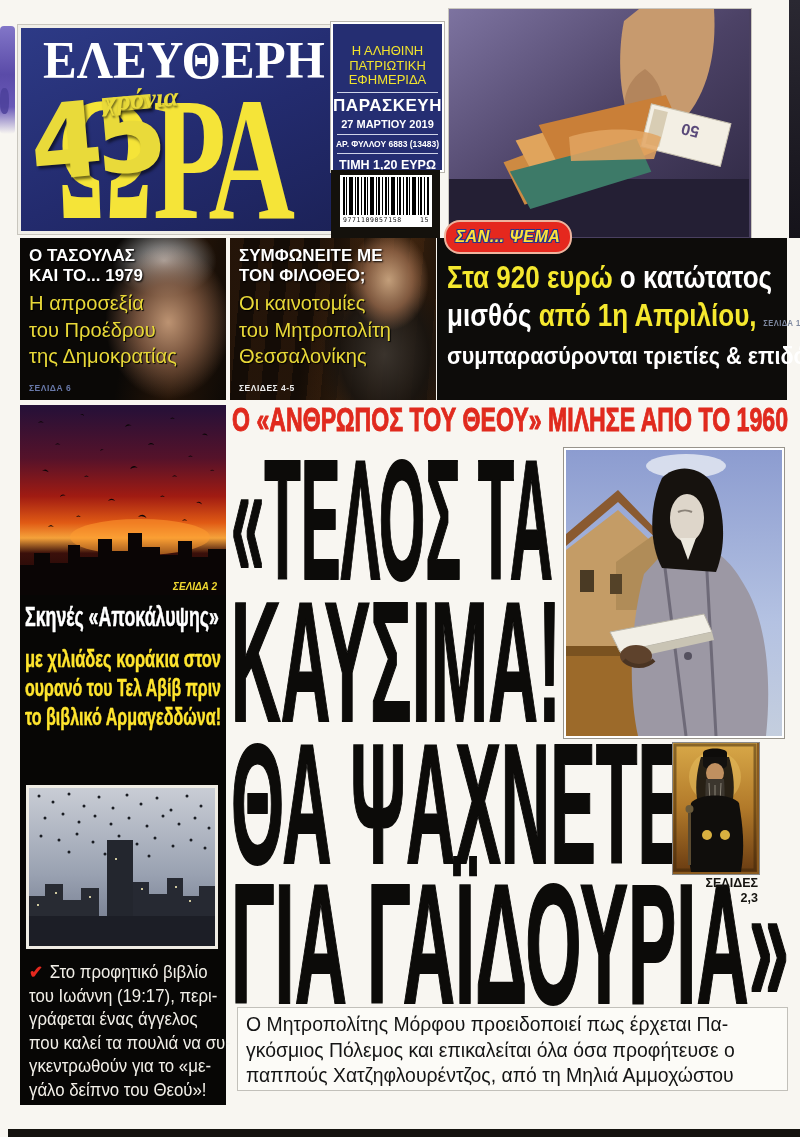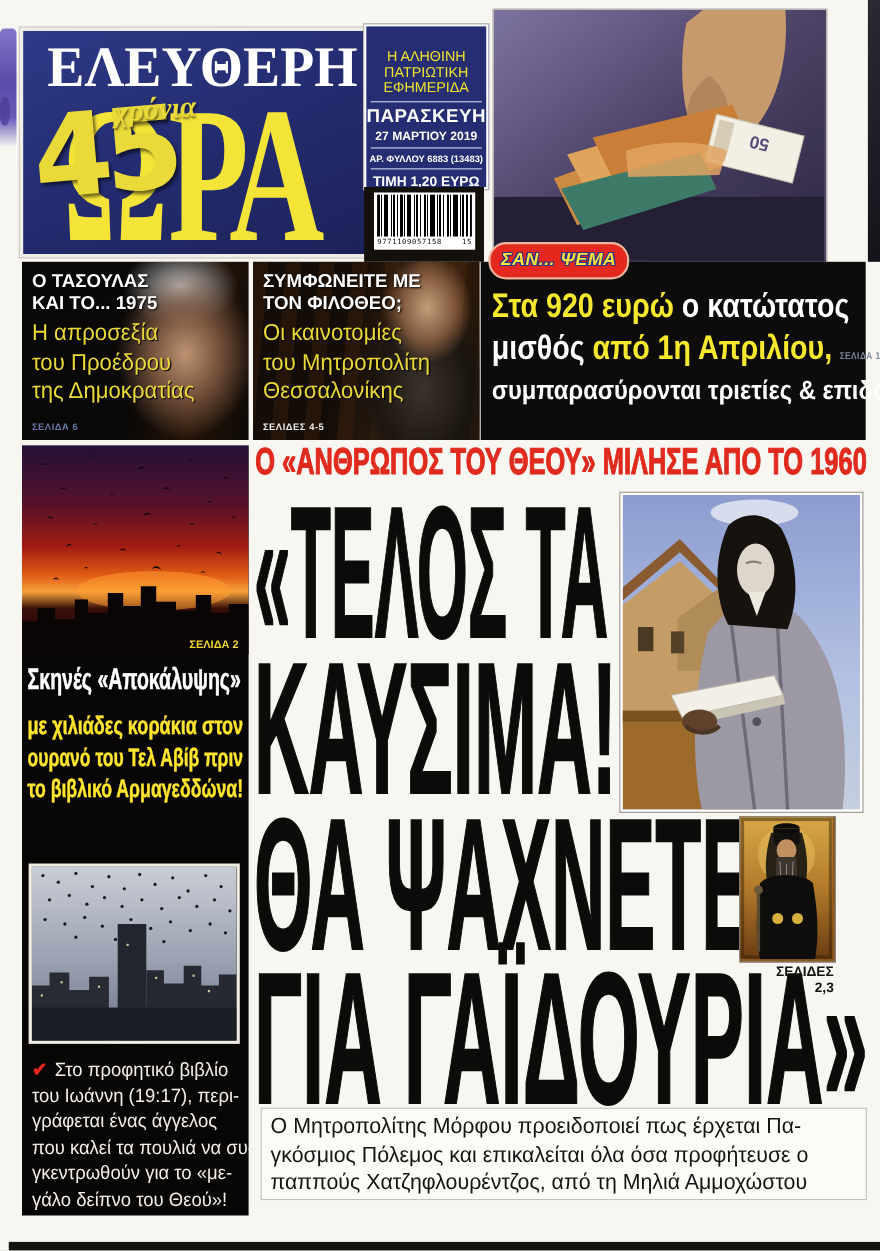--- a/index.html
+++ b/index.html
@@ -72,21 +72,21 @@
   .ttitle{position:absolute;left:9px;top:8px;font-size:17px;font-weight:bold;color:#fff;line-height:20px;
           text-shadow:1px 1px 2px #000;}
   .tsub{position:absolute;left:9px;top:52px;font-size:21px;color:#e8d838;line-height:26.5px;
         text-shadow:1px 1px 1px #000;transform:scaleX(.96);transform-origin:left top;}
   .tref{position:absolute;left:9px;bottom:7px;font-size:8.5px;font-weight:bold;letter-spacing:.5px;}
   .trefL{color:#6878a8;}
   .trefR{color:#ececec;}
 
   
   .sidebar{left:20px;top:405px;width:206px;height:700px;background:#070605;}
-  .side-pgref{position:absolute;right:9px;top:176px;font-size:10px;font-weight:bold;color:#f0d830;}
+  .side-pgref{position:absolute;right:9px;top:176px;font-size:10px;font-weight:bold;font-style:italic;color:#f0d830;}
   .cityphoto{position:absolute;left:6px;top:380px;width:186px;height:158px;border:3px solid #efece4;}
   .note{position:absolute;left:9px;top:556px;width:192px;color:#f2efe8;font-size:17.5px;line-height:23.5px;
         transform:scaleX(.96);transform-origin:left top;white-space:nowrap;}
   .check{color:#e5281e;font-weight:bold;margin-right:7px;}
 
   
   .kicker-svg{left:228px;top:401px;width:564px;height:40px;}
   .headline-svg{left:228px;top:440px;width:572px;height:575px;overflow:visible;}
   .maskedphoto{left:563px;top:447px;width:222px;height:292px;background:#fff;border:1px solid #98948c;
                padding:2px;box-sizing:border-box;z-index:3;}
@@ -186,21 +186,21 @@
     </div>
     <div class="sline sline2">
       <span>μισθός</span><span class="yel"> από 1η Απριλίου,</span><span class="pgref-sm">ΣΕΛΙΔΑ 11</span>
     </div>
     <div class="sline sline3">συμπαρασύρονται τριετίες &amp; επιδόματα</div>
   </div>
 
   <div class="abs teaser teaserL">
     <div class="ttitle">
       <div>Ο ΤΑΣΟΥΛΑΣ</div>
-      <div>ΚΑΙ ΤΟ... 1975</div>
+      <div>ΚΑΙ ΤΟ... 1979</div>
     </div>
     <div class="tsub">
       <div>Η απροσεξία</div>
       <div>του Προέδρου</div>
       <div>της Δημοκρατίας</div>
     </div>
     <div class="tref trefL">ΣΕΛΙΔΑ 6</div>
   </div>
 
   <div class="abs teaser teaserR">

